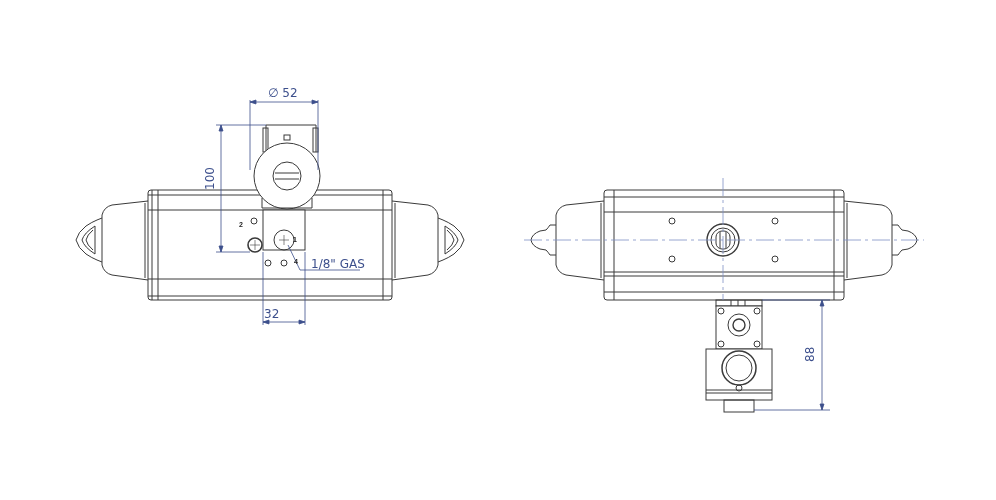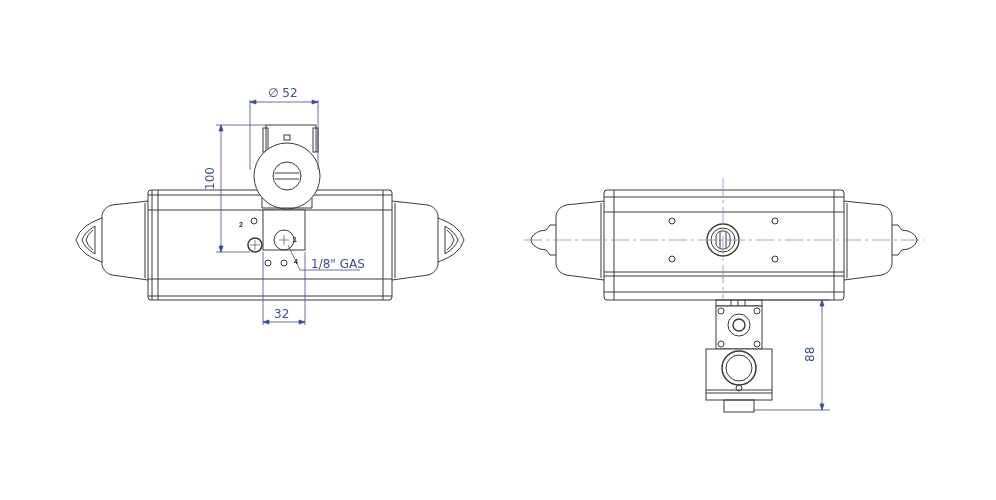--- a/index.html
+++ b/index.html
@@ -152,19 +152,19 @@
     <line x1="762" y1="300" x2="830" y2="300" fill="none"></line>
     <line x1="754" y1="410" x2="830" y2="410" fill="none"></line>
     <line x1="822" y1="300" x2="822" y2="410"></line>
     <path d="M822,300 l-2,6 l4,0 z"></path>
     <path d="M822,410 l-2,-6 l4,0 z"></path>
   </g>
 </svg>
 
 <div class="dim-text" style="left:268px; top:86px;">∅ 52</div>
 <div class="dim-text" style="left:203px; top:170px; transform:rotate(-90deg); transform-origin:left top; top:190px;">100</div>
-<div class="dim-text" style="left:274px; top:307px;">32</div>
+<div class="dim-text" style="left:264px; top:307px;">32</div>
 <div class="dim-text" style="left:311px; top:257px;">1/8" GAS</div>
 <div class="dim-text" style="left:803px; top:362px; transform:rotate(-90deg); transform-origin:left top;">88</div>
 
 <div class="port-label" style="left:239px; top:221px;">2</div>
 <div class="port-label" style="left:293px; top:236px;">1</div>
 <div class="port-label" style="left:294px; top:258px;">4</div>
 
 </body></html>

